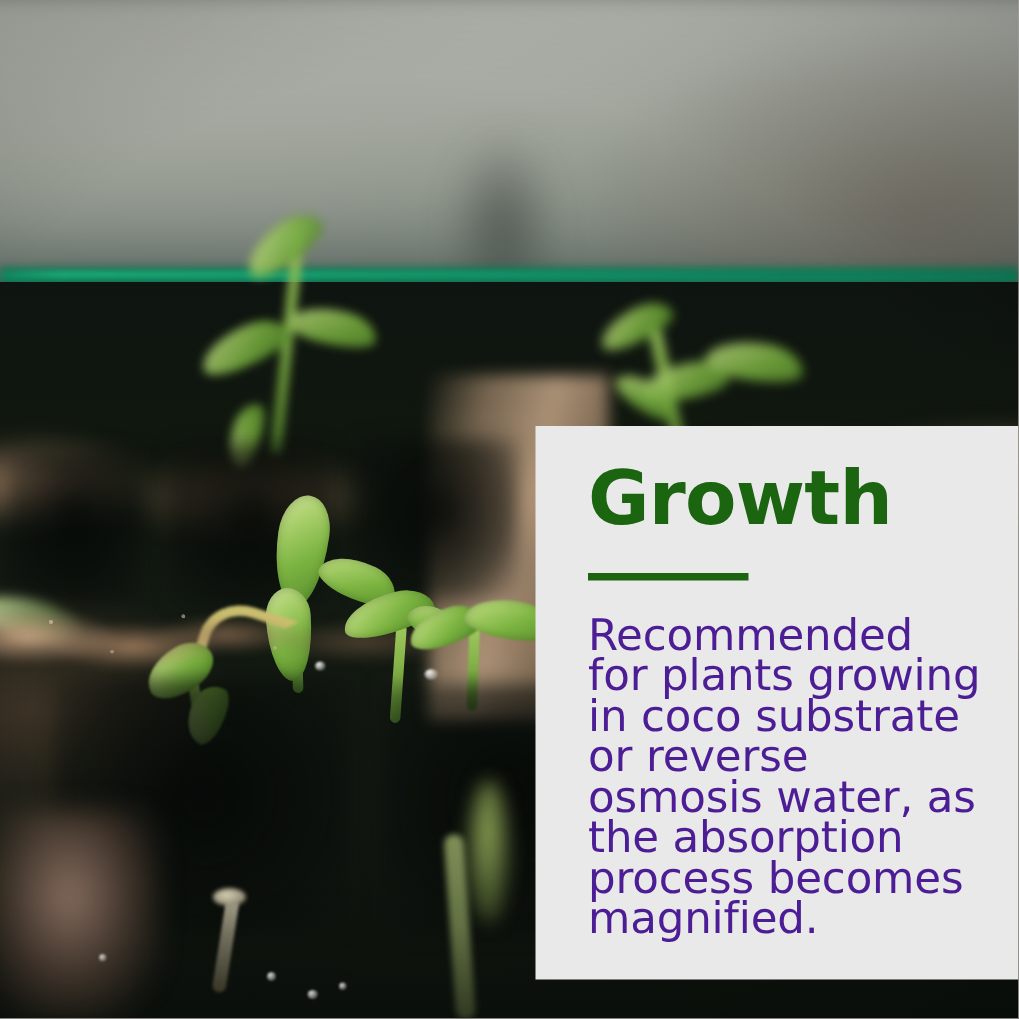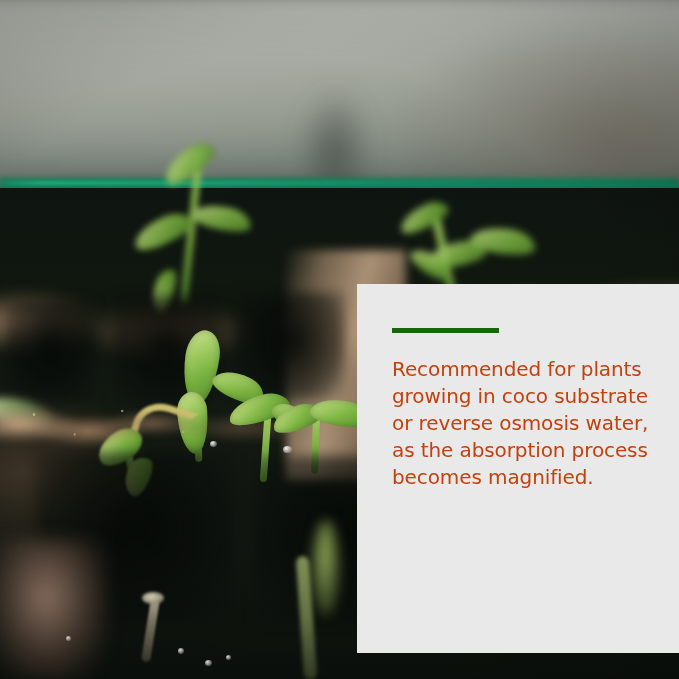--- a/index.html
+++ b/index.html
@@ -362,23 +362,23 @@
 
   .panel-divider {
     width: 107px;
     height: 5px;
     background: #1b6410;
     margin: 22px 0 0 0;
   }
 
   .panel-body {
     margin: 23px 0 0 0;
-    color: #c2410c;
+    color: #4c1d95;
     font-family: "DejaVu Sans", "Liberation Sans", sans-serif;
-    font-size: 20px;
+    font-size: 29px;
     font-weight: 400;
     line-height: 27px;
     letter-spacing: -0.1px;
     max-width: 268px;
   }
 </style>
 </head>
 <body>
 
 <div class="canvas">
@@ -460,18 +460,19 @@
     <div class="speck" style="left:178px; top:648px; width:6px; height:6px;"></div>
     <div class="speck" style="left:205px; top:660px; width:7px; height:6px;"></div>
     <div class="speck" style="left:226px; top:655px; width:5px; height:5px;"></div>
     <div class="speck" style="left:66px; top:636px; width:5px; height:5px;"></div>
 
     <div class="photo-vignette"></div>
   </div>
 
   <div class="info-panel">
     <h1 class="panel-title">
+      <span>Growth</span>
     </h1>
     <div class="panel-divider"></div>
     <p class="panel-body">Recommended for plants growing in coco substrate or reverse osmosis water, as the absorption process becomes magnified.</p>
   </div>
 
 </div>
 
 </body></html>

